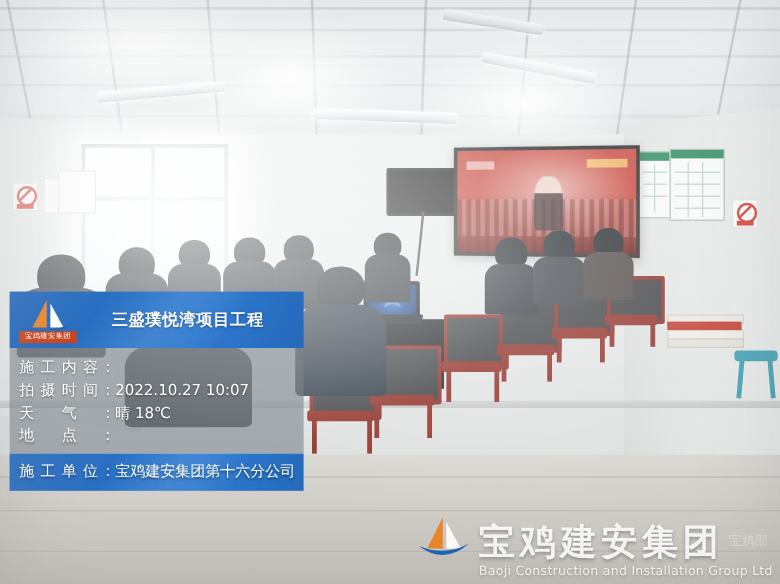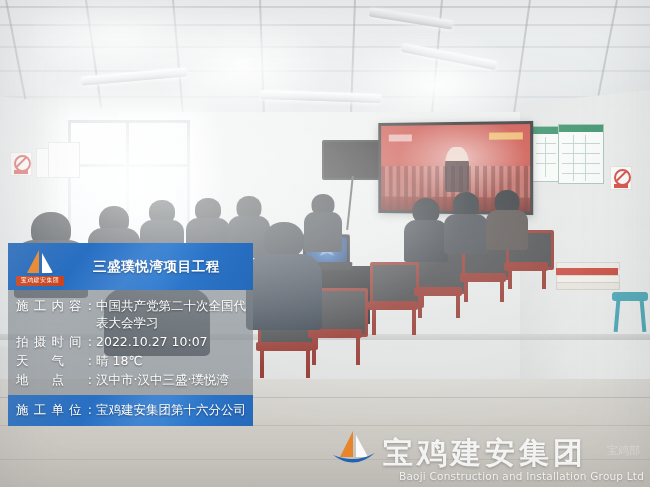--- a/index.html
+++ b/index.html
@@ -320,21 +320,20 @@
   .wm-txt{text-align:left;}
   .wm-cn{
     font-size:30px;font-weight:bold;color:rgba(255,255,255,.88);
     letter-spacing:4px;line-height:34px;
     text-shadow:0 1px 3px rgba(80,80,80,.45);
   }
   .wm-en{
     font-size:10.5px;color:rgba(255,255,255,.82);
     letter-spacing:.2px;line-height:13px;
     text-shadow:0 1px 2px rgba(80,80,80,.4);
-    margin-left:16px;
   }
   .wm-code{
     text-align:right;font-size:8.5px;color:rgba(255,255,255,.88);
     letter-spacing:.3px;line-height:11px;
     text-shadow:0 1px 2px rgba(70,70,70,.5);
   }
   .wm-ghost{
     position:absolute;right:10px;bottom:30px;
     font-size:11px;color:rgba(255,255,255,.30);
     line-height:12px;text-align:center;
@@ -559,21 +558,20 @@
     <div class="ov-body">
 
       <div class="ov-row">
         <div class="ov-lbl">
           <span>施</span>
           <span>工</span>
           <span>内</span>
           <span>容</span>
           <span class="ov-colon">:</span>
         </div>
-        <div class="ov-val">中国共产党第二十次全国代表大会学习</div>
       </div>
 
       <div class="ov-row">
         <div class="ov-lbl">
           <span>拍</span>
           <span>摄</span>
           <span>时</span>
           <span>间</span>
           <span class="ov-colon">:</span>
         </div>
@@ -588,21 +586,20 @@
         </div>
         <div class="ov-val">晴 18℃</div>
       </div>
 
       <div class="ov-row">
         <div class="ov-lbl">
           <span>地</span>
           <span>点</span>
           <span class="ov-colon">:</span>
         </div>
-        <div class="ov-val">汉中市·汉中三盛·璞悦湾</div>
       </div>
 
     </div>
 
     <div class="ov-foot">
       <div class="ov-row">
         <div class="ov-lbl">
           <span>施</span>
           <span>工</span>
           <span>单</span>

